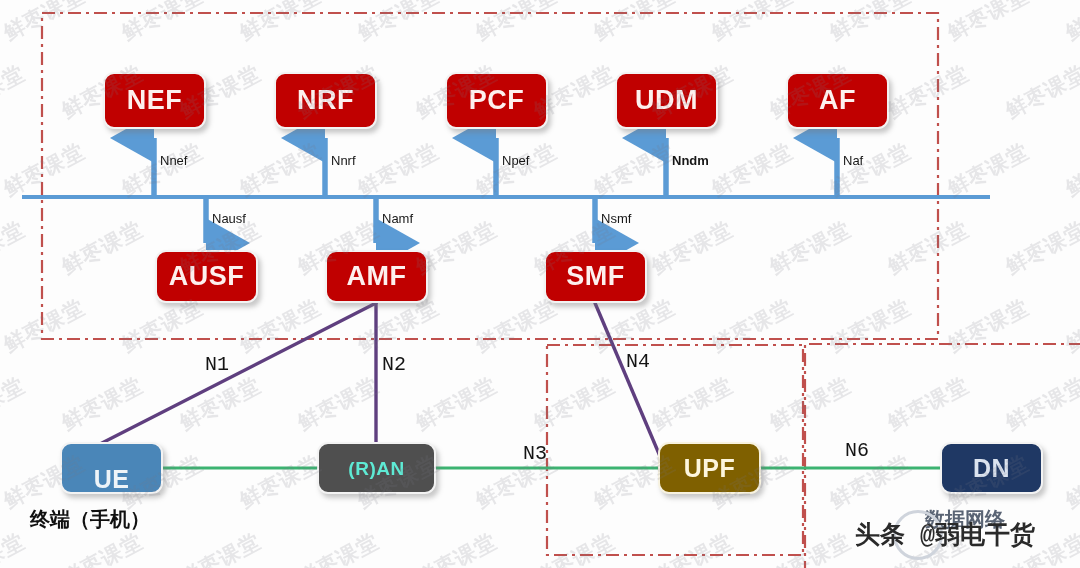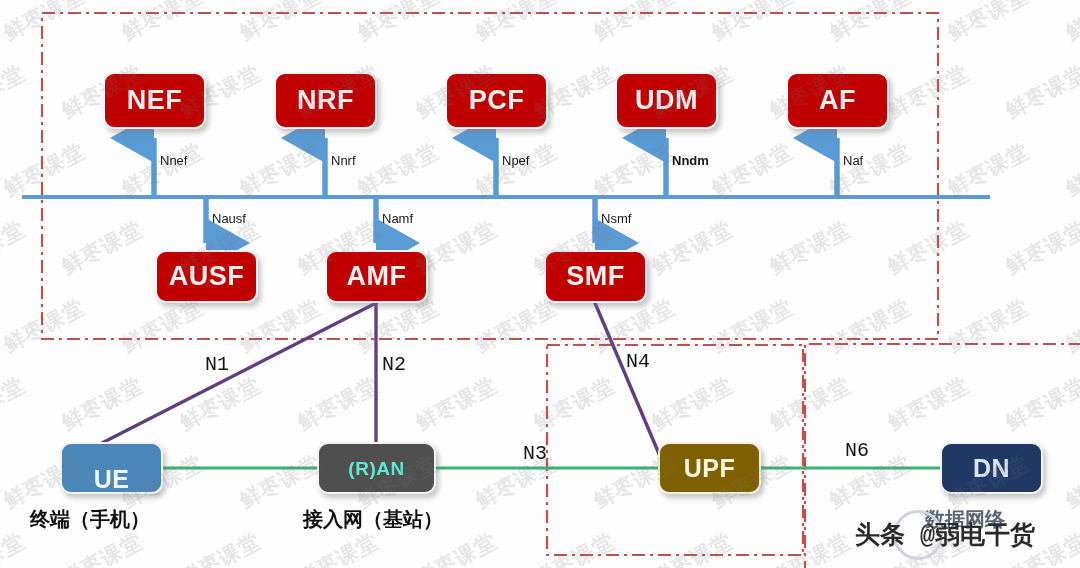--- a/index.html
+++ b/index.html
@@ -314,21 +314,20 @@
     <span>(R)AN</span>
   </div>
   <div class="node upf" style="left:658px; top:442px; width:103px; height:52px;">
     <span>UPF</span>
   </div>
   <div class="node dn" style="left:940px; top:442px; width:103px; height:52px;">
     <span>DN</span>
   </div>
 
   <div class="caption" style="left:30px; top:509px;">终端（手机）</div>
-  <div class="caption" style="left:303px; top:509px;">接入网（基站）</div>
   <div class="caption faded" style="left:925px; top:509px;">数据网络</div>
 
   <div class="nlabel" style="left:205px; top:355px;">N1</div>
   <div class="nlabel" style="left:382px; top:355px;">N2</div>
   <div class="nlabel" style="left:523px; top:444px;">N3</div>
   <div class="nlabel" style="left:626px; top:352px;">N4</div>
   <div class="nlabel" style="left:845px; top:441px;">N6</div>
 
   <div class="brand-circle" style="left:893px; top:510px;"></div>
   <div class="brandmark" style="left:855px; top:524px;">头条 @弱电干货</div>

